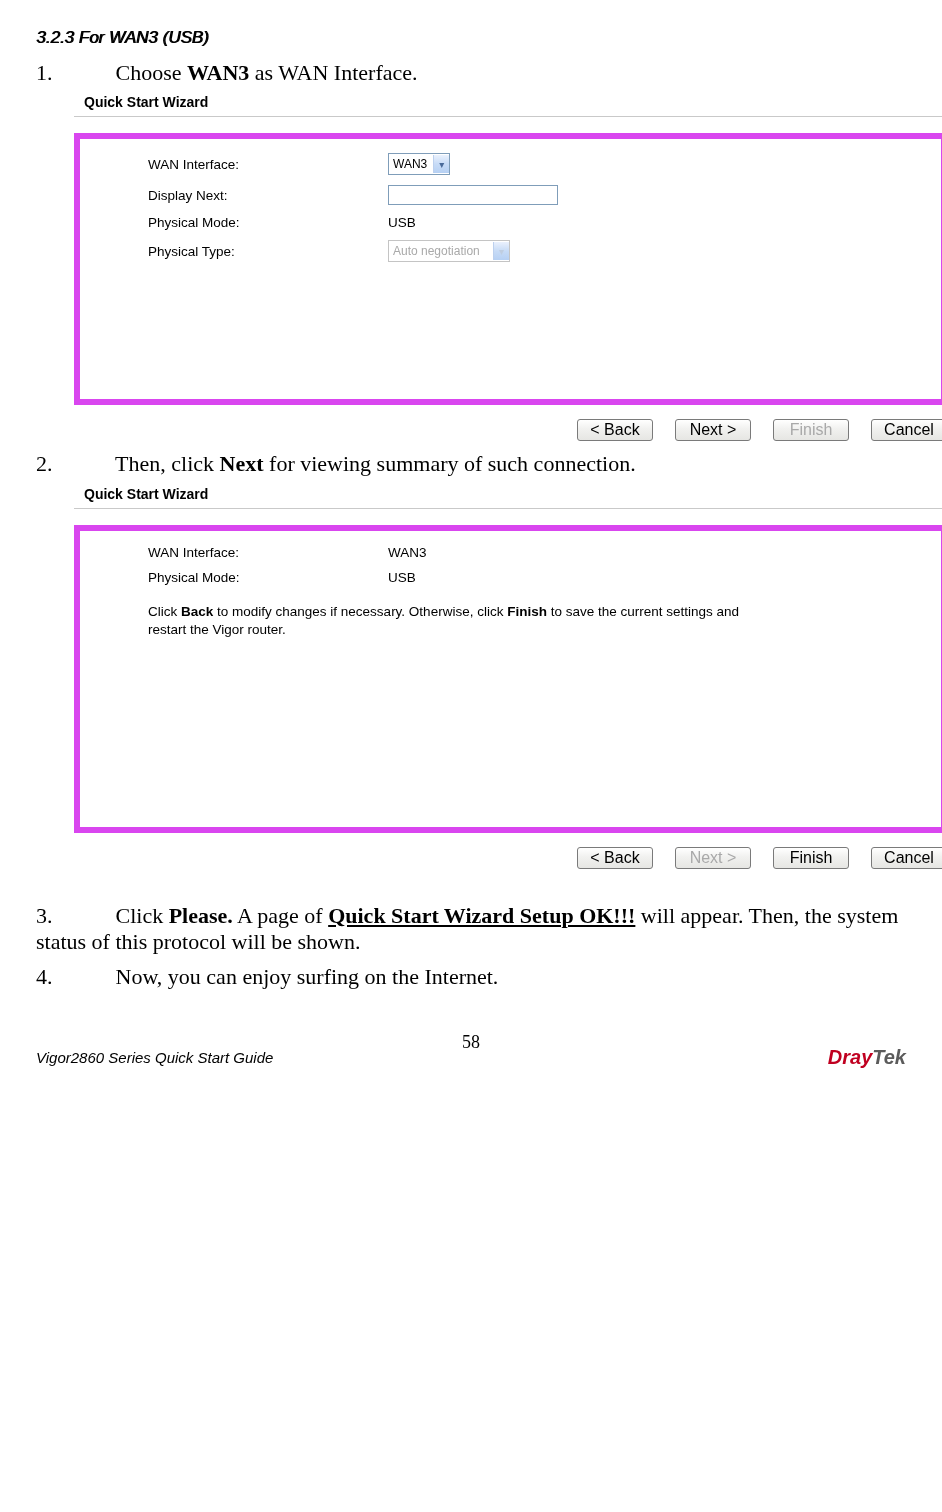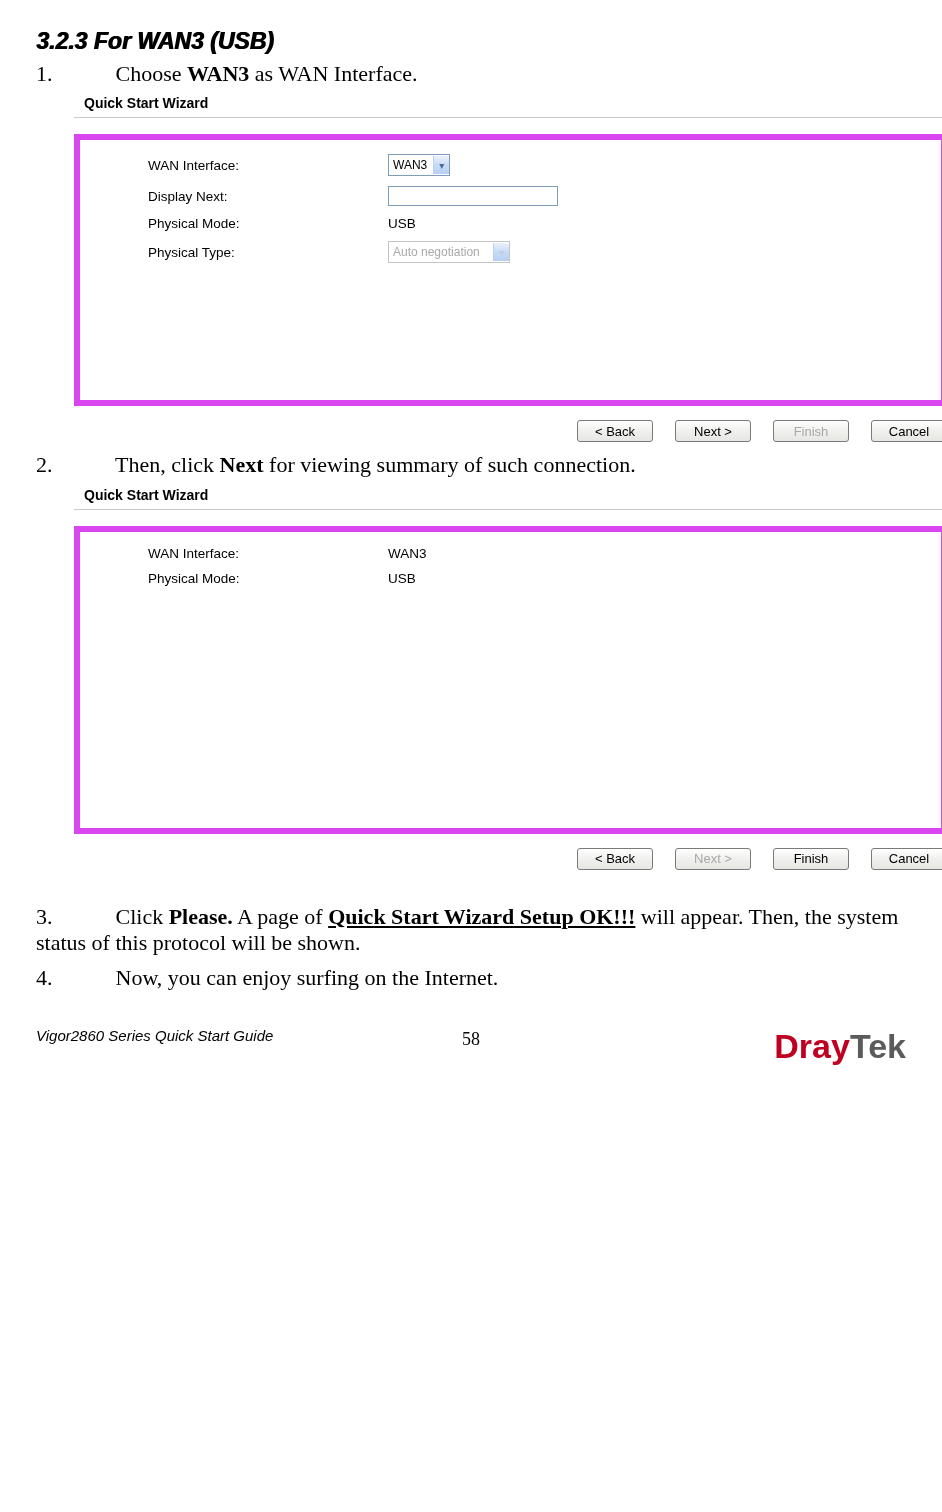--- a/index.html
+++ b/index.html
@@ -6,25 +6,25 @@
     font-family: "Times New Roman", serif;
     margin: 0;
     padding: 28px 36px 20px 36px;
     width: 942px;
     box-sizing: border-box;
     background: #fff;
     color: #000;
   }
   .section-heading {
     font-family: Arial, Helvetica, sans-serif;
-    font-size: 23px;
-    font-weight: bold;
+    font-size: 17px;
+    font-weight: normal;
     font-style: italic;
     text-shadow: 1px 0 0 #000;
-    margin: 0 0 6px 0;
+    margin: 0 0 12px 0;
   }
   .step {
     font-size: 22px;
     margin: 2px 0 8px 0;
     line-height: 1.2;
   }
   .step .num {
     display: inline-block;
     width: 74px;
   }
@@ -88,49 +88,49 @@
     box-sizing: border-box;
   }
   .wiz-btnrow {
     display: flex;
     justify-content: flex-end;
     gap: 22px;
     margin-top: 14px;
   }
   .winbtn {
     font-family: Tahoma, Verdana, Arial, sans-serif;
-    font-size: 13px;
+    font-size: 16px;
     min-width: 76px;
     height: 22px;
     border: 1px solid #7a7a7a;
     border-radius: 3px;
     background: linear-gradient(#ffffff,#f1f1ef 45%,#e6e6e3);
     color: #000;
     cursor: pointer;
     padding: 0 8px;
   }
   .winbtn.disabled { color: #a9a9a9; cursor: default; }
   .para {
     padding-left: 0;
     width: 620px;
     line-height: 1.35;
   }
   .para .b { font-weight: bold; }
 
   .footer {
     position: relative;
-    margin-top: 36px;
+    margin-top: 56px;
     display: flex;
-    align-items: flex-start;
+    align-items: center;
     justify-content: space-between;
     font-family: Arial, Helvetica, sans-serif;
   }
   .footer-left { font-style: italic; font-size: 15px; }
   .footer-center { font-family: "Times New Roman", serif; font-size: 18px; position: absolute; left: 50%; transform: translateX(-50%); bottom: 16px; }
-  .brand { font-size: 34px; font-weight: bold; }
+  .brand { font-size: 20px; font-weight: bold; font-style: italic; }
   .brand .dr { color: #c00020; }
   .brand .tk { color: #5b5b5b; }
 </style>
 </head>
 <body>
 
 <div class="section-heading">3.2.3 For WAN3 (USB)</div>
 
 <p class="step">
   <span class="num">1.</span>
@@ -182,20 +182,23 @@
   <hr class="wiz-hr">
   <div class="wiz-box tall2">
     <div class="frow">
       <div class="flabel">WAN Interface:</div>
       <div>WAN3</div>
     </div>
     <div class="frow">
       <div class="flabel">Physical Mode:</div>
       <div>USB</div>
     </div>
+    <div class="para" style="margin-top:18px">
+      <span>Click </span><span class="b">Back</span><span> to modify changes if necessary. Otherwise, click </span><span class="b">Finish</span><span> to save the current settings and restart the Vigor router.</span>
+    </div>
   </div>
   <div class="wiz-btnrow">
     <button class="winbtn">&lt; Back</button>
     <button class="winbtn disabled">Next &gt;</button>
     <button class="winbtn">Finish</button>
     <button class="winbtn">Cancel</button>
   </div>
 </div>
 
 <p class="step" style="margin-top:34px">

